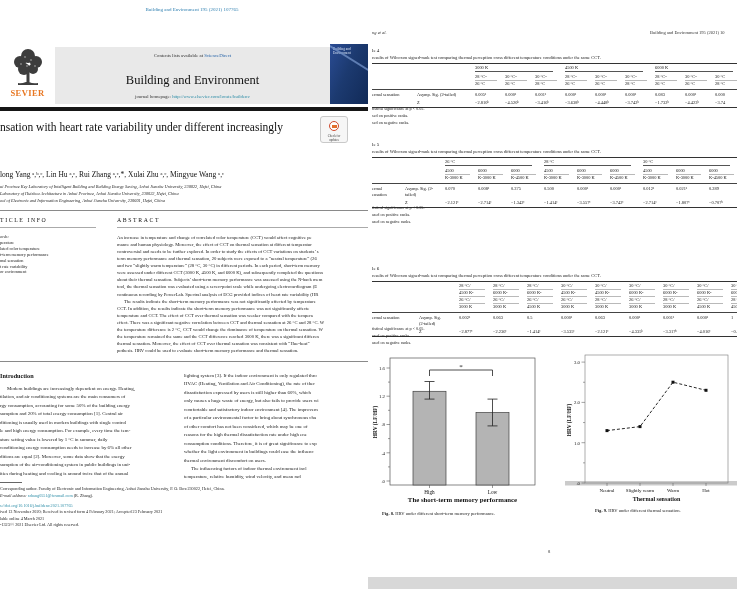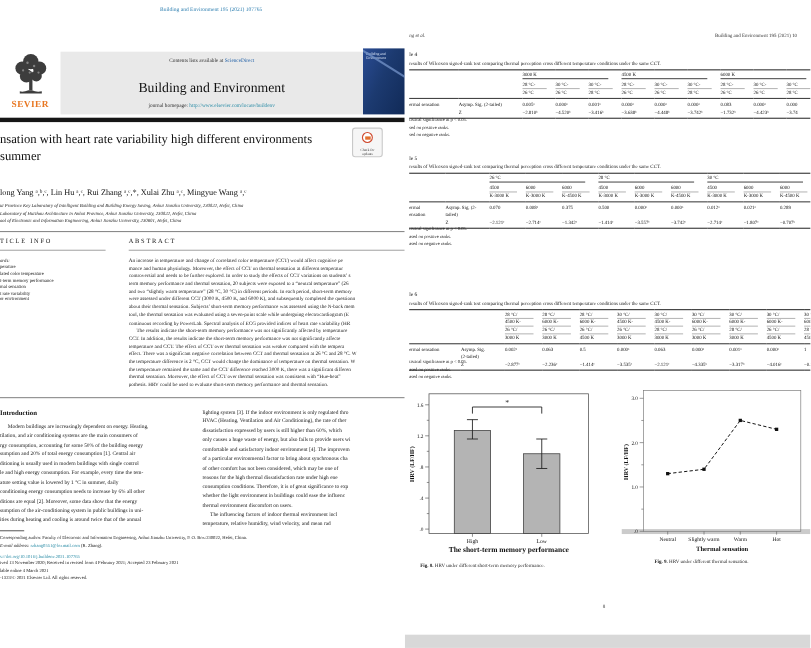--- a/index.html
+++ b/index.html
@@ -114,22 +114,21 @@
 
     <div class="abs cover">
       <div class="cov-t1">Building and</div>
       <div class="cov-t2">Environment</div>
       <div class="streak"></div>
     </div>
 
     <div class="abs blackbar"></div>
 
     <div class="abs title">
-      <div class="nw">nsation with heart rate variability high different environments</div>
-      <div class="nw">summer</div>
+      <div class="nw">nsation with heart rate variability under different increasingly</div>
     </div>
 
     <div class="abs badge">
       <span class="badge-ic"></span>
       <div class="badge-t">
         <div>Check for</div>
           <div>updates</div>
       </div>
     </div>
 

